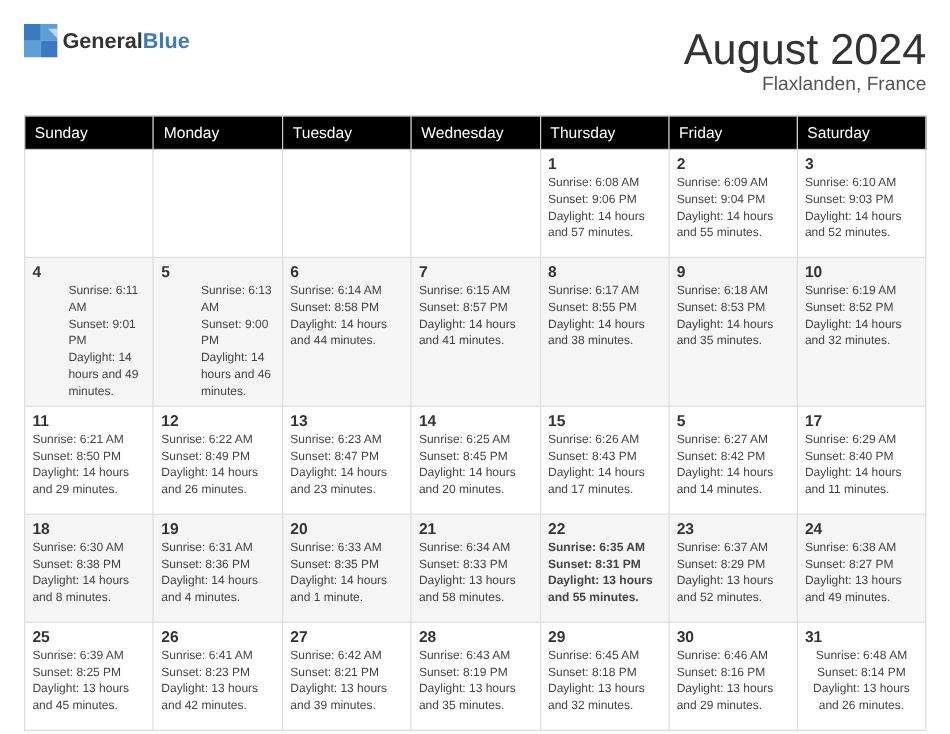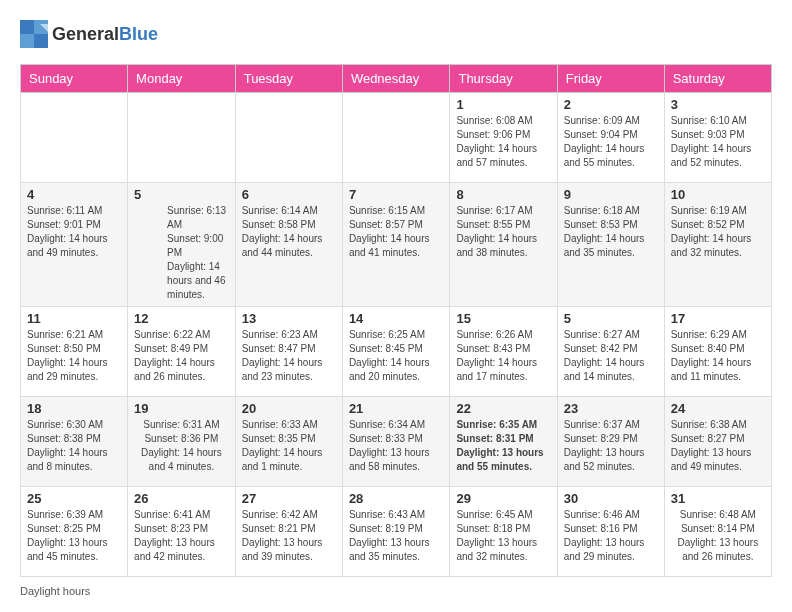--- a/index.html
+++ b/index.html
@@ -36,21 +36,21 @@
     .location {
       font-size: 16px;
       color: #555;
     }
     .calendar-table {
       width: 100%;
       border-collapse: collapse;
       font-size: 11px;
     }
     .calendar-table th {
-      background-color: #ec4899;
+      background-color: #000000;
       color: #fff;
       text-align: left;
       padding: 6px 8px;
       font-size: 13px;
       font-weight: normal;
       border: 1px solid #ccc;
     }
     .calendar-table td {
       border: 1px solid #ddd;
       vertical-align: top;
@@ -92,20 +92,24 @@
       <rect x="0" y="0" width="14" height="14" fill="#3a7abf"></rect>
       <rect x="14" y="0" width="14" height="14" fill="#5b9fd4"></rect>
       <rect x="0" y="14" width="14" height="14" fill="#5b9fd4"></rect>
       <rect x="14" y="14" width="14" height="14" fill="#3a7abf"></rect>
       <polygon points="20,4 28,4 28,12" fill="#fff" opacity="0.6"></polygon>
     </svg>
     <div>
       <span style="font-size:18px;font-weight:bold;color:#333;">General</span><span style="font-size:18px;font-weight:bold;color:#3a7abf;">Blue</span>
     </div>
   </div>
+  <div class="title-area">
+    <div class="month-year">August 2024</div>
+    <div class="location">Flaxlanden, France</div>
+  </div>
 </div>
 
 <table class="calendar-table">
   <thead>
     <tr>
     <th>Sunday</th>
         <th>Monday</th>
         <th>Tuesday</th>
         <th>Wednesday</th>
         <th>Thursday</th>
@@ -134,21 +138,21 @@
         <td>
           <div class="day-number">3</div>
           <div class="day-info" style="white-space: pre-line;">Sunrise: 6:10 AM
 Sunset: 9:03 PM
 Daylight: 14 hours and 52 minutes.</div>
         </td>
       </tr>
       <tr>
         <td>
           <div class="day-number">4</div>
-          <div class="day-info" style="white-space: pre-line;">Sunrise: 6:11 AM
+          <div class="day-info" style="white-space: pre-line; margin-left: 30px;">Sunrise: 6:11 AM
 Sunset: 9:01 PM
 Daylight: 14 hours and 49 minutes.</div>
         </td>
         <td>
           <div class="day-number">5</div>
           <div class="day-info" style="white-space: pre-line; margin-left: 33px;">Sunrise: 6:13 AM
 Sunset: 9:00 PM
 Daylight: 14 hours and 46 minutes.</div>
         </td>
         <td>
@@ -228,21 +232,21 @@
       </tr>
       <tr>
         <td>
           <div class="day-number">18</div>
           <div class="day-info" style="white-space: pre-line;">Sunrise: 6:30 AM
 Sunset: 8:38 PM
 Daylight: 14 hours and 8 minutes.</div>
         </td>
         <td>
           <div class="day-number">19</div>
-          <div class="day-info" style="white-space: pre-line; text-align: center;">Sunrise: 6:31 AM
+          <div class="day-info" style="white-space: pre-line;">Sunrise: 6:31 AM
 Sunset: 8:36 PM
 Daylight: 14 hours and 4 minutes.</div>
         </td>
         <td>
           <div class="day-number">20</div>
           <div class="day-info" style="white-space: pre-line;">Sunrise: 6:33 AM
 Sunset: 8:35 PM
 Daylight: 14 hours and 1 minute.</div>
         </td>
         <td>

